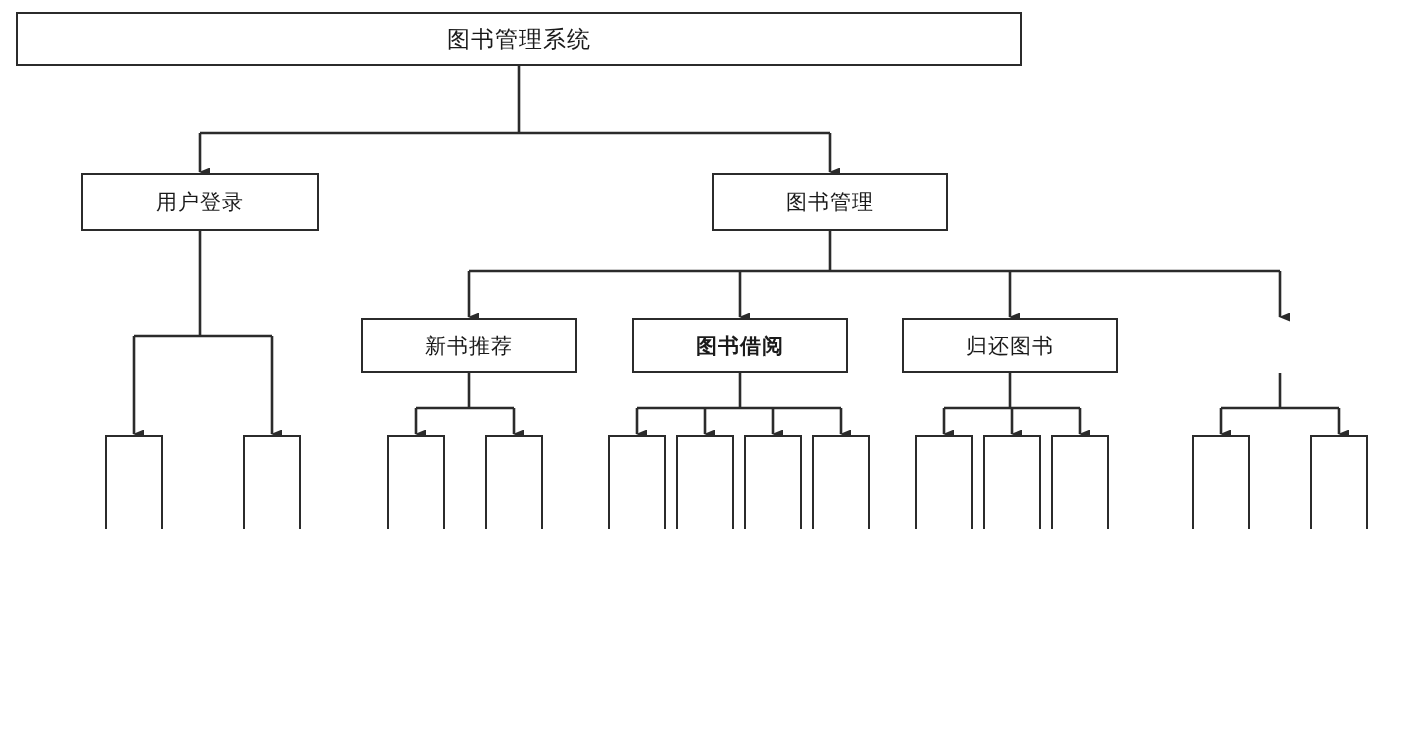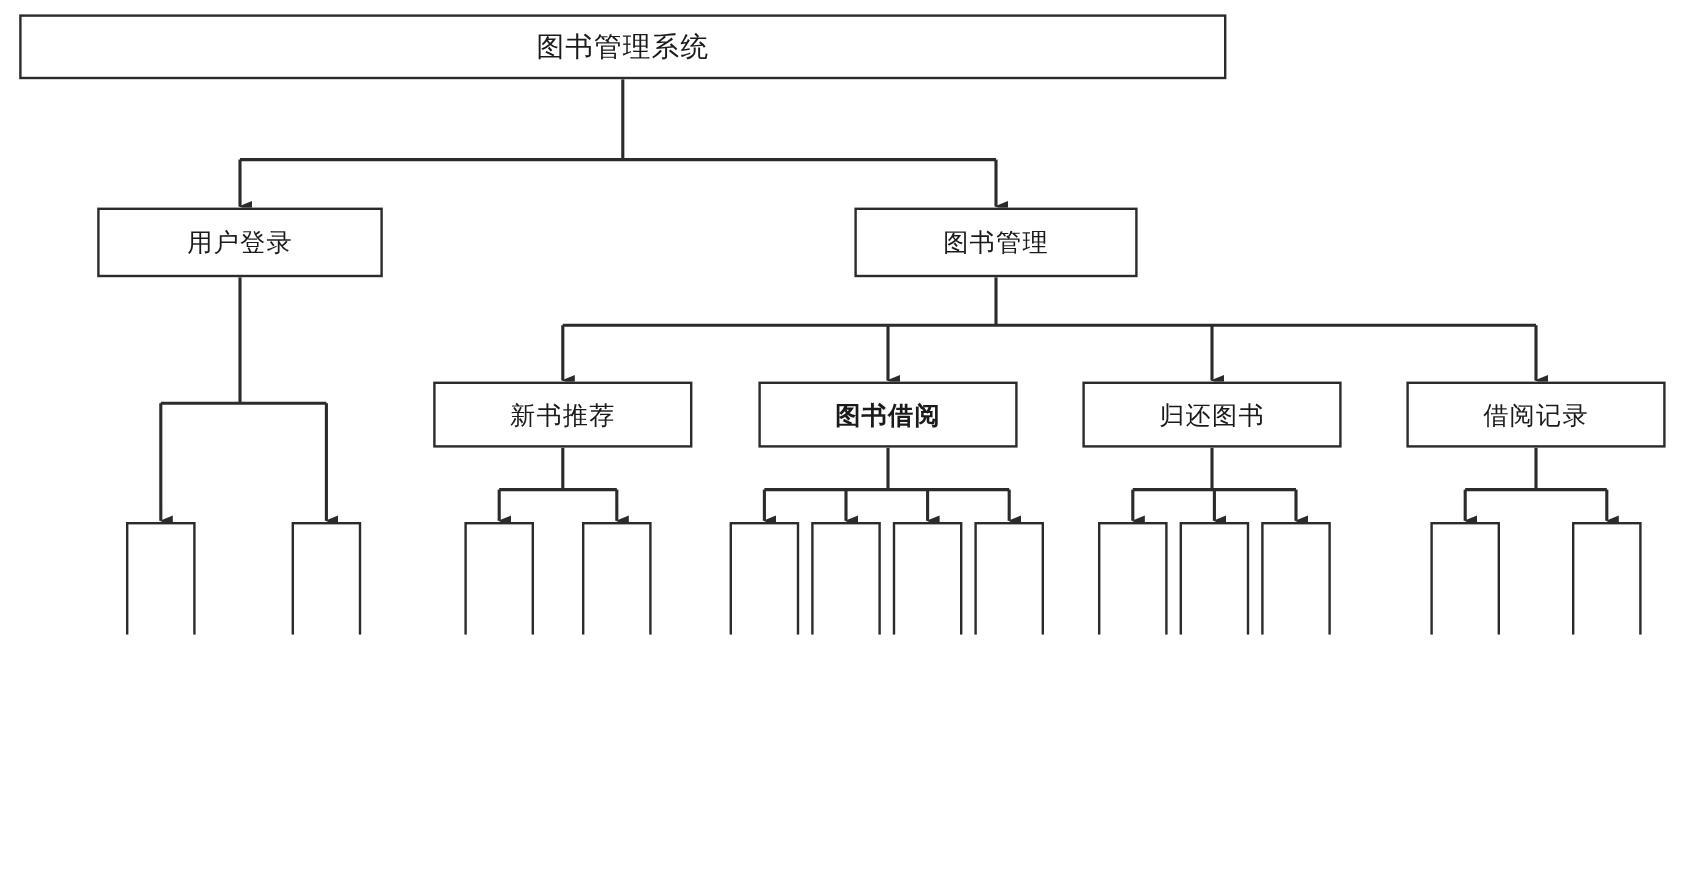--- a/index.html
+++ b/index.html
@@ -134,23 +134,20 @@
   </div>
 
   <div class="node horizontal" style="left:632px; top:318px; width:216px; height:55px;font-weight:bold;">
     <span class="hlabel">图书借阅</span>
   </div>
 
   <div class="node horizontal" style="left:902px; top:318px; width:216px; height:55px;">
     <span class="hlabel">归还图书</span>
   </div>
 
-  <div class="node horizontal" style="left:1172px; top:318px; width:216px; height:55px;">
-    <span class="hlabel">借阅记录</span>
-  </div>
 
   <div class="node vertical" style="left:105px; top:435px; width:58px; height:300px;">
     <span class="vlabel">用户登录</span>
   </div>
 
   <div class="node vertical" style="left:243px; top:435px; width:58px; height:300px;">
     <span class="vlabel">注销登录</span>
   </div>
 
   <div class="node vertical" style="left:387px; top:435px; width:58px; height:300px;">

